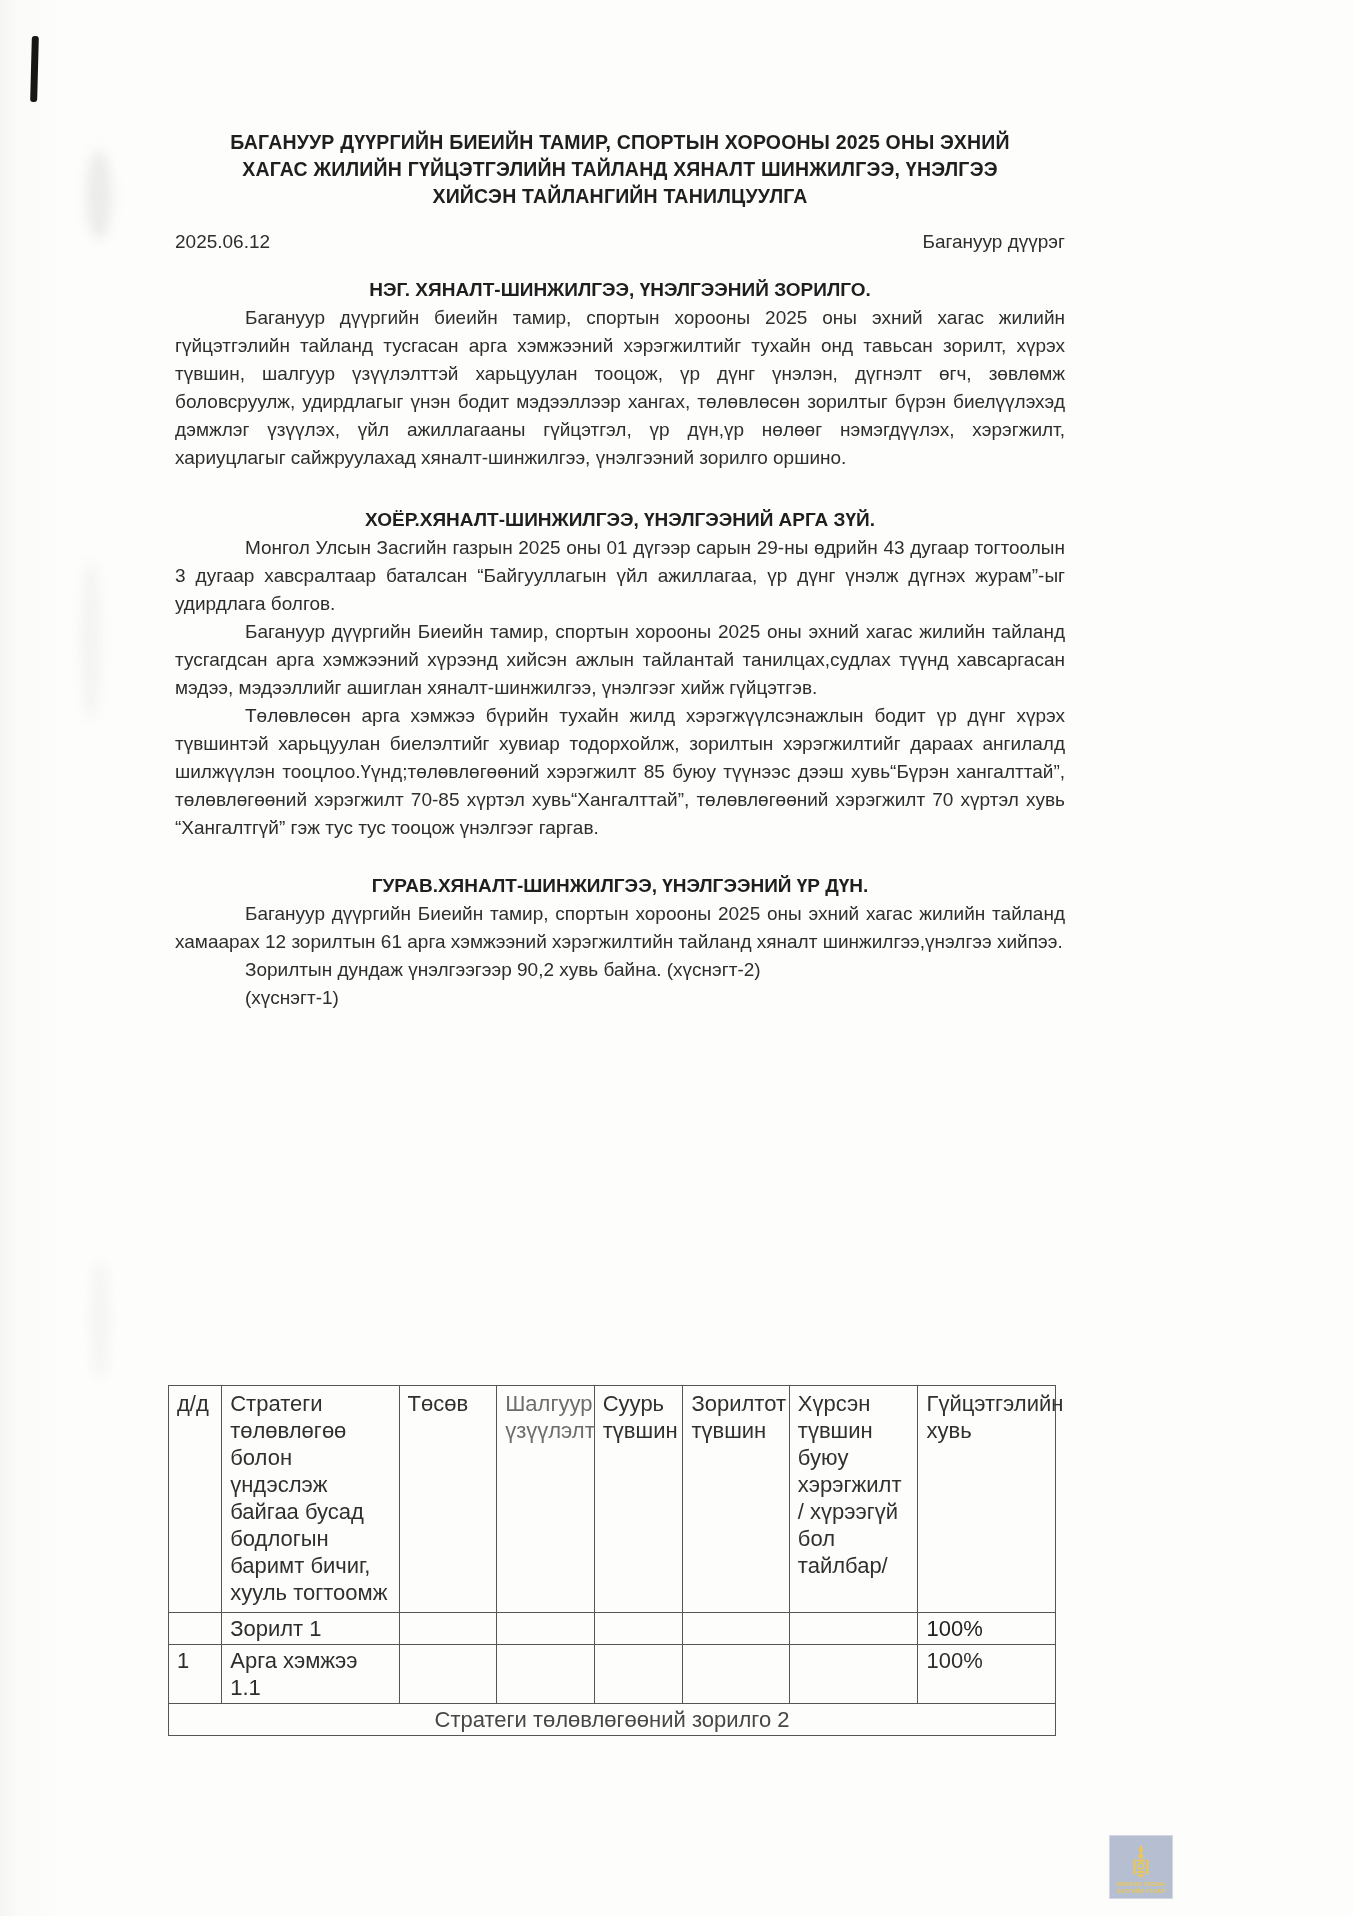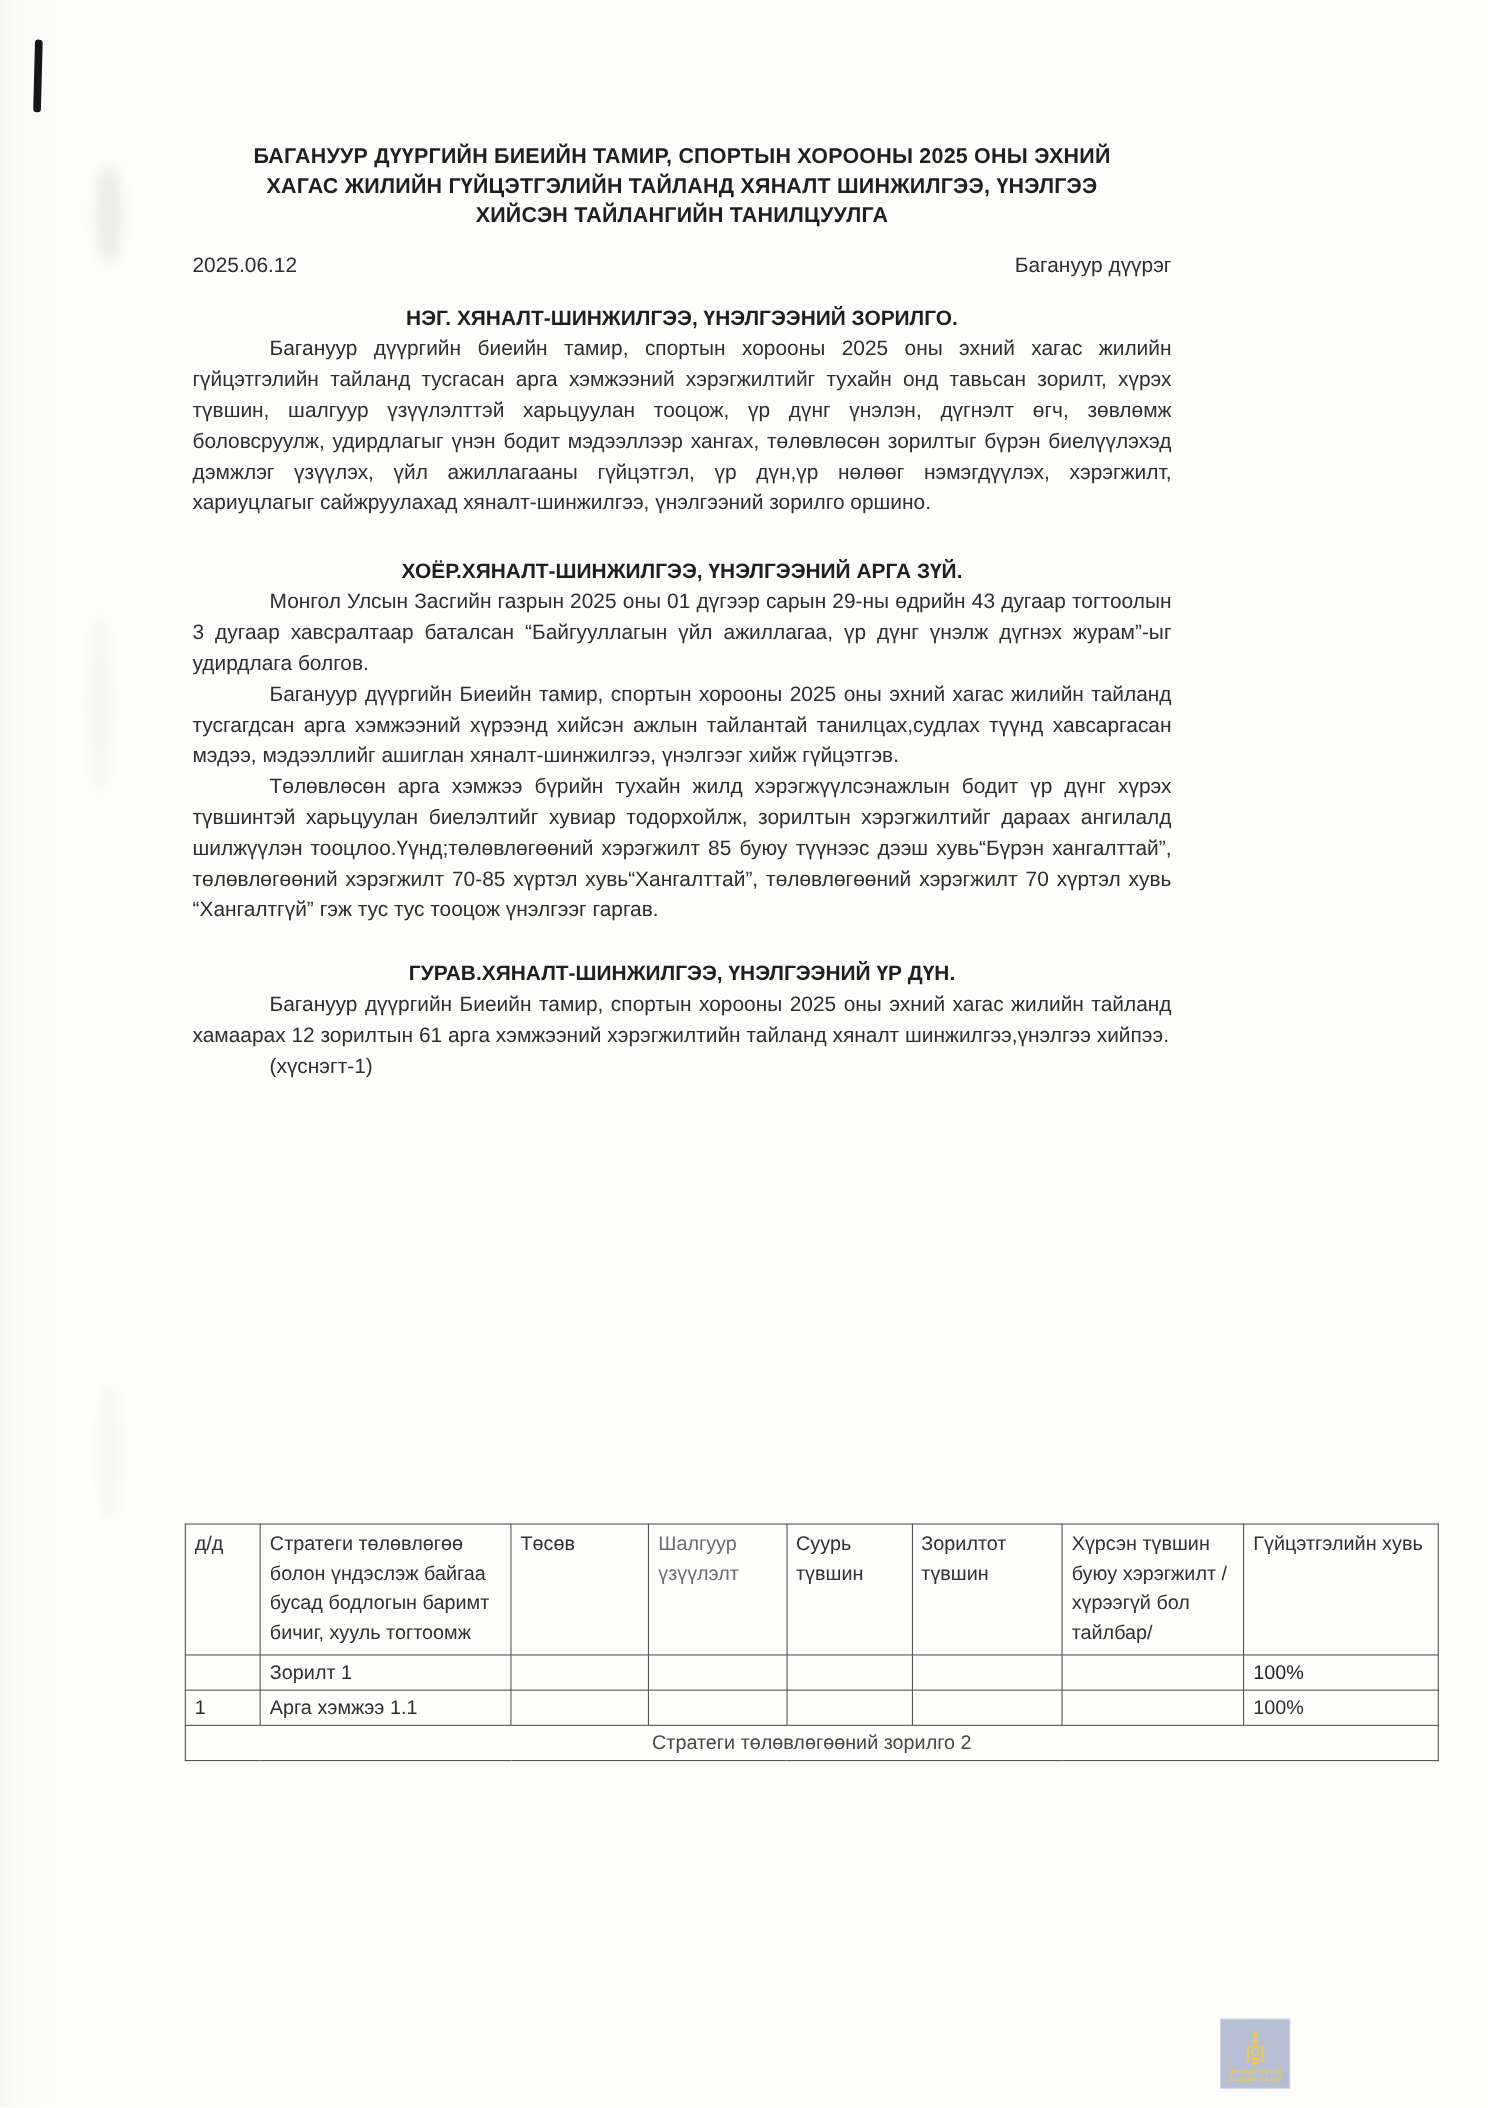--- a/index.html
+++ b/index.html
@@ -53,23 +53,23 @@
   }
   .p1{margin-top:10px;}
   .p2{margin-top:22px;}
   .p3{margin-top:36px;}
   .p4{margin-top:36px;}
   .p5{margin-top:16px;}
   .p6{margin-top:52px;text-align:left;}
   .table-label{margin-top:44px;text-align:left;}
 
   .report-table{
-    position:absolute;left:168px;top:1385px;width:1140px;
+    position:absolute;left:168px;top:1385px;width:888px;
     border-collapse:collapse;table-layout:fixed;
-    font-size:18px;line-height:27px;color:#2e2e2e;
+    font-size:22px;line-height:27px;color:#2e2e2e;
   }
   .report-table th,.report-table td{
     border:1px solid #555;
     padding:4px 8px 6px 8px;
     vertical-align:top;text-align:left;font-weight:normal;
   }
   .report-table th{color:#303030;}
   .report-table th.faded{color:#6d6d6d;}
   .merged-row td{
     text-align:center;color:#474747;height:24px;padding:2px 8px;
@@ -114,20 +114,21 @@
     <div class="section-heading h1x">НЭГ. ХЯНАЛТ-ШИНЖИЛГЭЭ, ҮНЭЛГЭЭНИЙ ЗОРИЛГО.</div>
     <p class="body-par p1">Багануур дүүргийн биеийн тамир, спортын хорооны 2025 оны эхний хагас жилийн гүйцэтгэлийн тайланд тусгасан арга хэмжээний хэрэгжилтийг тухайн онд тавьсан зорилт, хүрэх түвшин, шалгуур үзүүлэлттэй харьцуулан тооцож, үр дүнг үнэлэн, дүгнэлт өгч, зөвлөмж боловсруулж, удирдлагыг үнэн бодит мэдээллээр хангах, төлөвлөсөн зорилтыг бүрэн биелүүлэхэд дэмжлэг үзүүлэх, үйл ажиллагааны гүйцэтгэл, үр дүн,үр нөлөөг нэмэгдүүлэх, хэрэгжилт, хариуцлагыг сайжруулахад хяналт-шинжилгээ, үнэлгээний зорилго оршино.</p>
 
     <div class="section-heading h2x">ХОЁР.ХЯНАЛТ-ШИНЖИЛГЭЭ, ҮНЭЛГЭЭНИЙ АРГА ЗҮЙ.</div>
     <p class="body-par p2">Монгол Улсын Засгийн газрын 2025 оны 01 дүгээр сарын 29-ны өдрийн 43 дугаар тогтоолын 3 дугаар хавсралтаар баталсан “Байгууллагын үйл ажиллагаа, үр дүнг үнэлж дүгнэх журам”-ыг удирдлага болгов.</p>
     <p class="body-par p3">Багануур дүүргийн Биеийн тамир, спортын хорооны 2025 оны эхний хагас жилийн тайланд тусгагдсан арга хэмжээний хүрээнд хийсэн ажлын тайлантай танилцах,судлах түүнд хавсаргасан мэдээ, мэдээллийг ашиглан хяналт-шинжилгээ, үнэлгээг хийж гүйцэтгэв.</p>
     <p class="body-par p4">Төлөвлөсөн арга хэмжээ бүрийн тухайн жилд хэрэгжүүлсэнажлын бодит үр дүнг хүрэх түвшинтэй харьцуулан биелэлтийг хувиар тодорхойлж, зорилтын хэрэгжилтийг дараах ангилалд шилжүүлэн тооцлоо.Үүнд;төлөвлөгөөний хэрэгжилт 85 буюу түүнээс дээш хувь“Бүрэн хангалттай”, төлөвлөгөөний хэрэгжилт 70-85 хүртэл хувь“Хангалттай”, төлөвлөгөөний хэрэгжилт 70 хүртэл  хувь “Хангалтгүй” гэж тус тус тооцож үнэлгээг гаргав.</p>
 
     <div class="section-heading h3x">ГУРАВ.ХЯНАЛТ-ШИНЖИЛГЭЭ, ҮНЭЛГЭЭНИЙ ҮР ДҮН.</div>
     <p class="body-par p5">Багануур дүүргийн Биеийн тамир, спортын хорооны 2025 оны эхний хагас жилийн тайланд хамаарах 12 зорилтын 61 арга хэмжээний хэрэгжилтийн тайланд хяналт шинжилгээ,үнэлгээ хийпээ.</p>
+    <p class="body-par p6">Зорилтын дундаж үнэлгээгээр 90,2 хувь байна. (хүснэгт-2)</p>
 
     <p class="body-par table-label">(хүснэгт-1)</p>
   </div>
 
   <table class="report-table">
     <colgroup>
       <col style="width:6%">
         <col style="width:20%">
         <col style="width:11%">
         <col style="width:11%">

